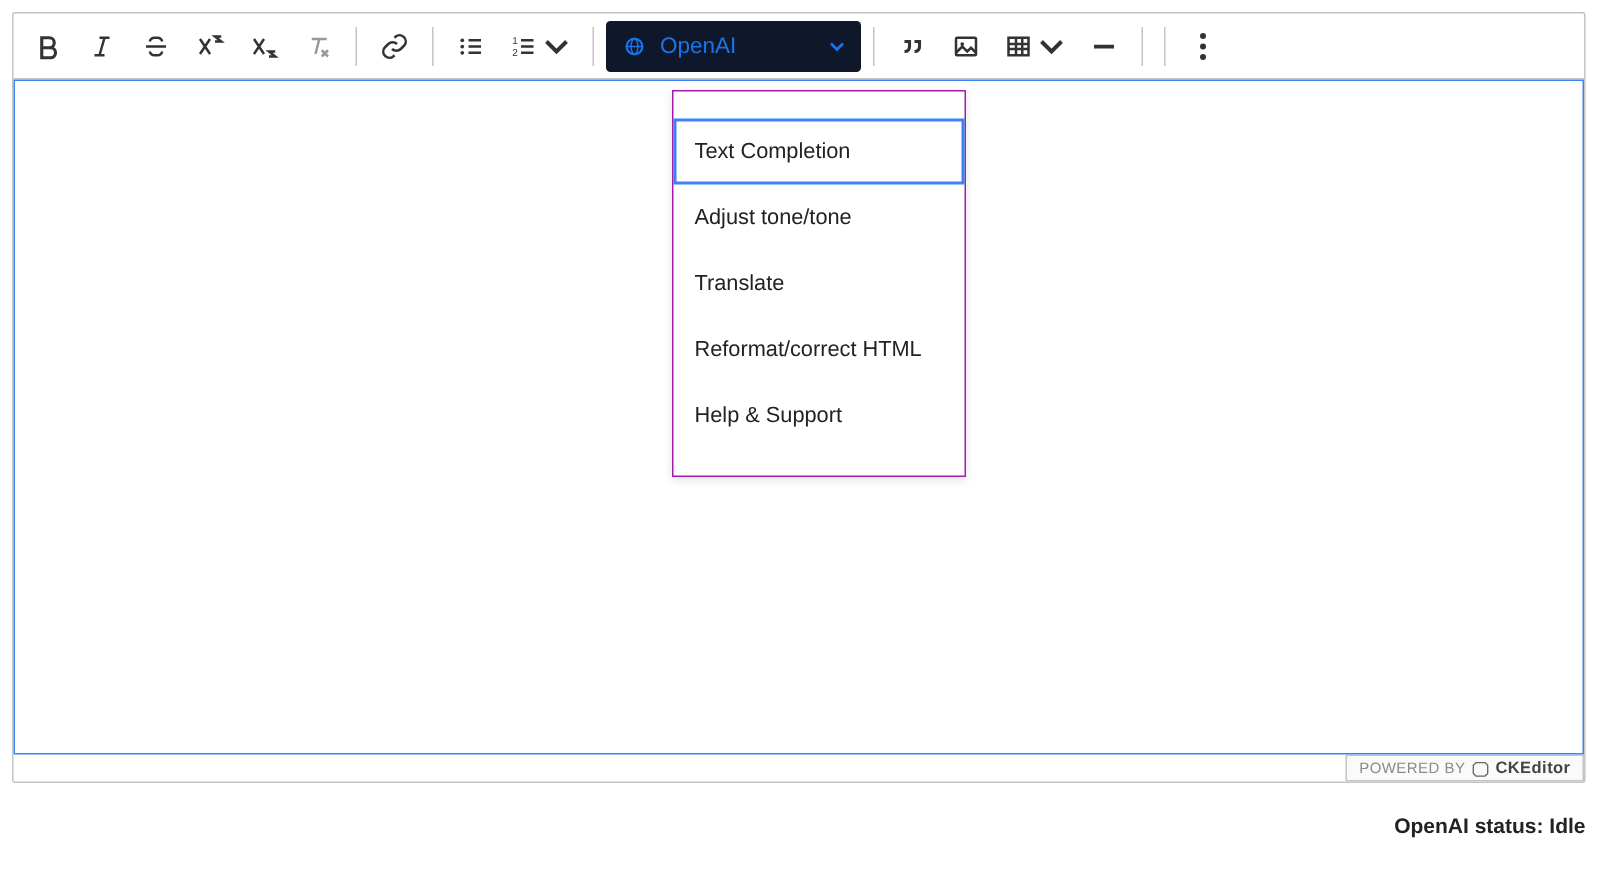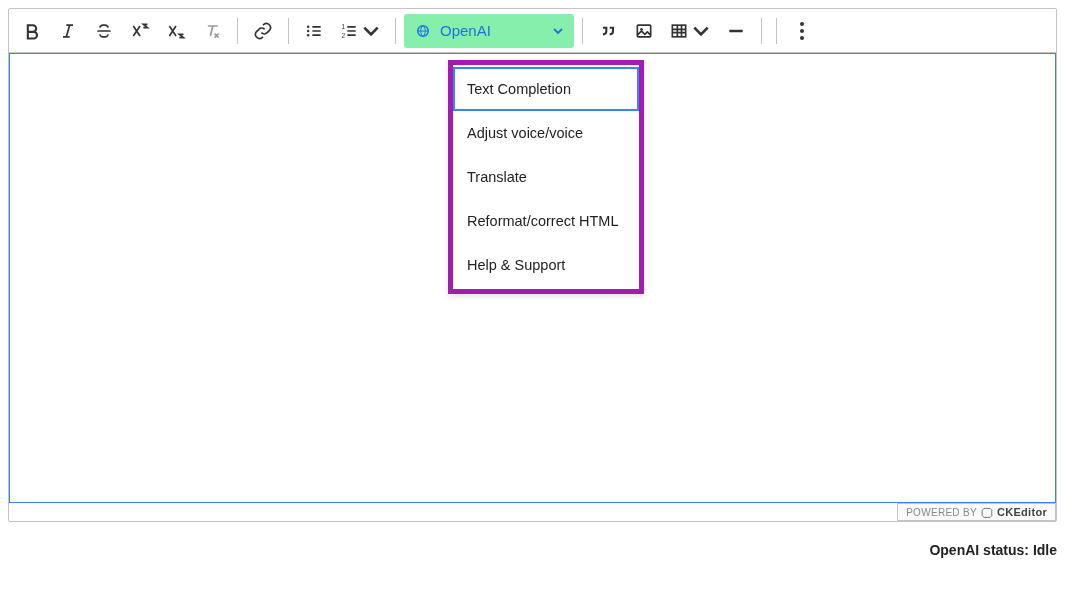--- a/index.html
+++ b/index.html
@@ -51,21 +51,21 @@
     height: 26px;
     background: #c4c4c4;
     margin: 0 6px;
   }
   .openai-btn {
     display: inline-flex;
     align-items: center;
     height: 34px;
     padding: 0 10px;
     border-radius: 3px;
-    background: #86efac;
+    background: #0f172a;
     color: #1a73e8;
     font-size: 15px;
     cursor: pointer;
     gap: 8px;
     min-width: 170px;
     justify-content: flex-start;
     position: relative;
   }
   .openai-btn .label { flex: 1; }
   .openai-btn .chevron { color: #1a73e8; }
@@ -80,24 +80,24 @@
     font-size: 15px;
     min-width: 150px;
   }
   .paragraph-dd .label { flex: 1; }
   .dropdown-menu {
     position: absolute;
     top: 52px;
     left: 440px;
     width: 196px;
     background: #fff;
-    border: 5px solid #a21caf;
+    border: 1px solid #a21caf;
     box-shadow: 0 2px 6px rgba(0,0,0,.12);
     z-index: 10;
-    padding: 2px 0;
+    padding: 18px 0;
   }
   .dd-item {
     padding: 14px 14px;
     font-size: 14.5px;
     cursor: pointer;
     color: #222;
   }
   .dd-item.selected {
     outline: 2px solid #3b82f6;
     outline-offset: -2px;
@@ -259,21 +259,21 @@
             <circle cx="2" cy="3" r="2" fill="currentColor"></circle>
             <circle cx="2" cy="10" r="2" fill="currentColor"></circle>
             <circle cx="2" cy="17" r="2" fill="currentColor"></circle>
           </svg>
       </span>
 
     </div>
 
     <div class="dropdown-menu">
       <div class="dd-item selected">Text Completion</div>
-      <div class="dd-item">Adjust voice/voice</div>
+      <div class="dd-item">Adjust tone/tone</div>
       <div class="dd-item">Translate</div>
       <div class="dd-item">Reformat/correct HTML</div>
       <div class="dd-item">Help &amp; Support</div>
     </div>
 
     <div class="editable" contenteditable="true" style=""></div>
 
     <div class="footer">
       <span class="powered-badge">
         <span class="label-small">POWERED BY</span>

